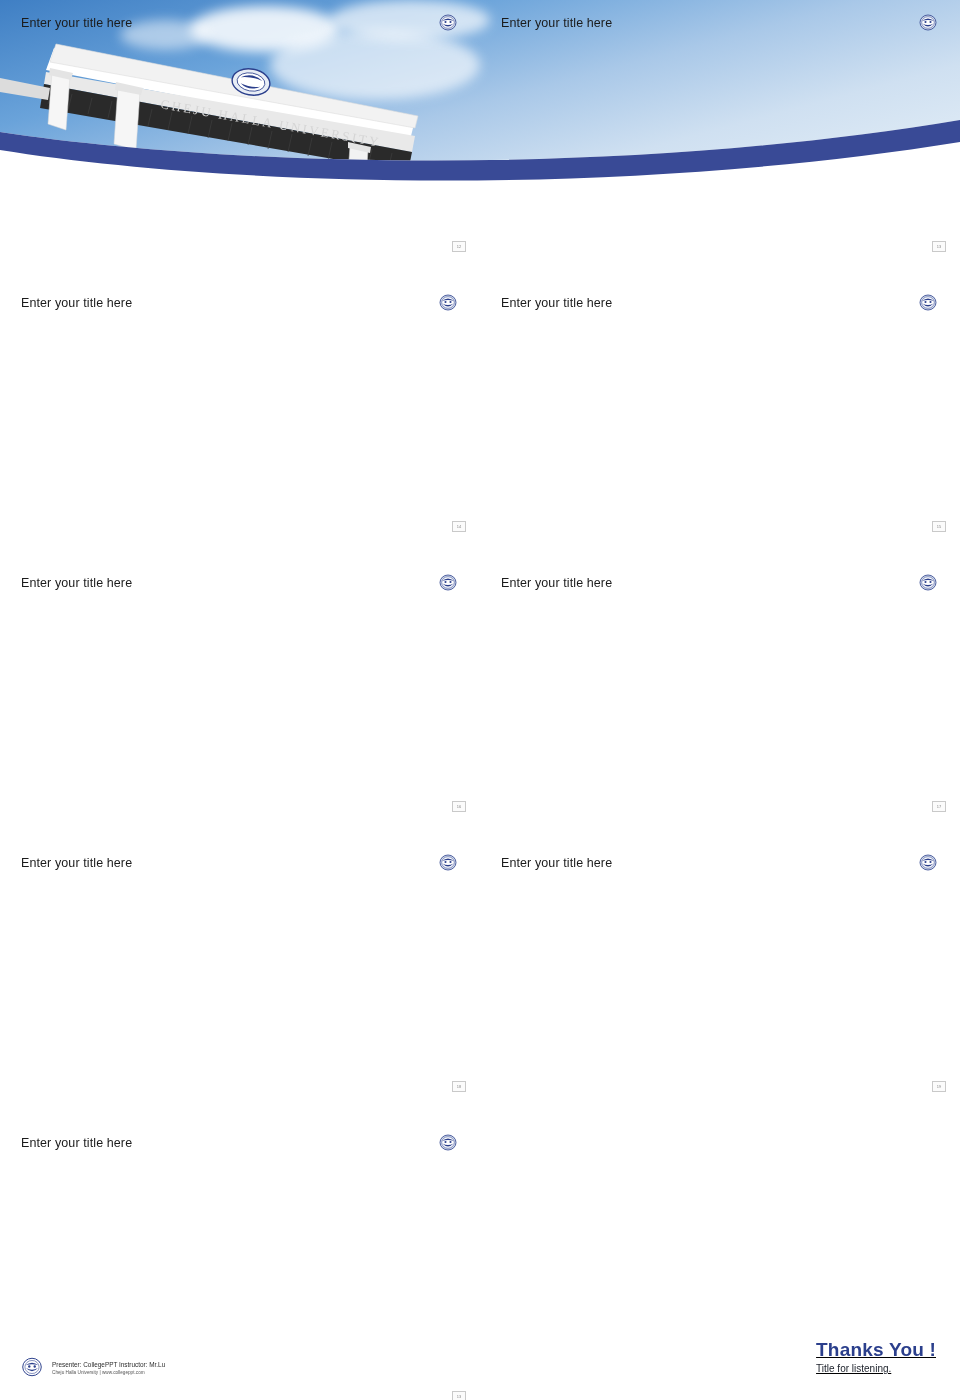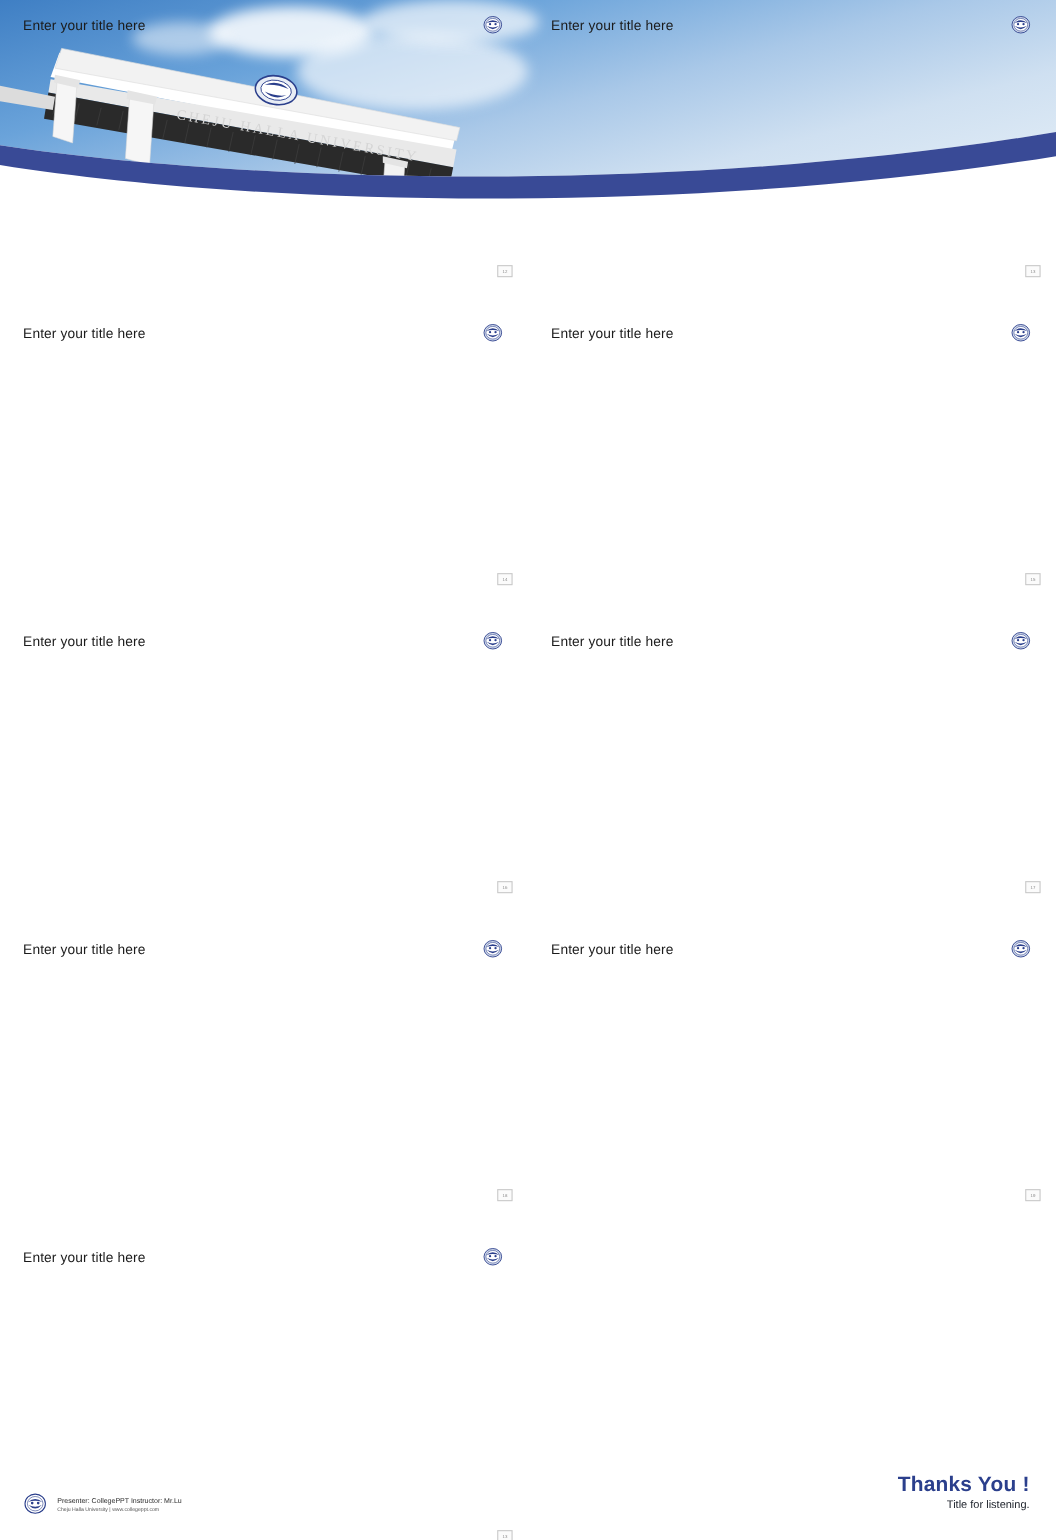--- a/index.html
+++ b/index.html
@@ -98,21 +98,21 @@
   
   .s10{position:absolute;inset:0;background:#fff;overflow:hidden;}
   .photo{position:absolute;left:0;top:0;width:100%;height:190px;overflow:hidden;}
   .sky{position:absolute;inset:0;background:linear-gradient(165deg,#3f7fc4 0%,#6aa3da 28%,#a9c8e8 52%,#cfe0f1 72%,#e8f1f8 100%);}
   .cloud{position:absolute;border-radius:50%;background:rgba(255,255,255,.85);filter:blur(6px);}
   .bldg{position:absolute;}
   .blue-sweep{position:absolute;left:0;bottom:0;width:100%;height:120px;}
   .s10-foot{position:absolute;left:20px;bottom:22px;display:flex;align-items:center;gap:8px;}
   .s10-pres{font-size:6.4px;color:#2c2c2c;line-height:1.75;}
   .s10-sub{font-size:4.7px;color:#555;}
-  .thanks{position:absolute;right:24px;bottom:26px;text-align:right;}
+  .thanks{position:absolute;right:24px;bottom:26px;text-align:left;text-decoration:underline;}
   .thanks .big{font-size:19px;font-weight:bold;color:#2b3f8c;letter-spacing:.2px;}
   .thanks .small{font-size:10px;color:#20252e;margin-top:2px;}
 </style>
 </head>
 <body>
 
 <div class="grid">
 
   <div class="slide">
     <div class="slide-head"></div>

